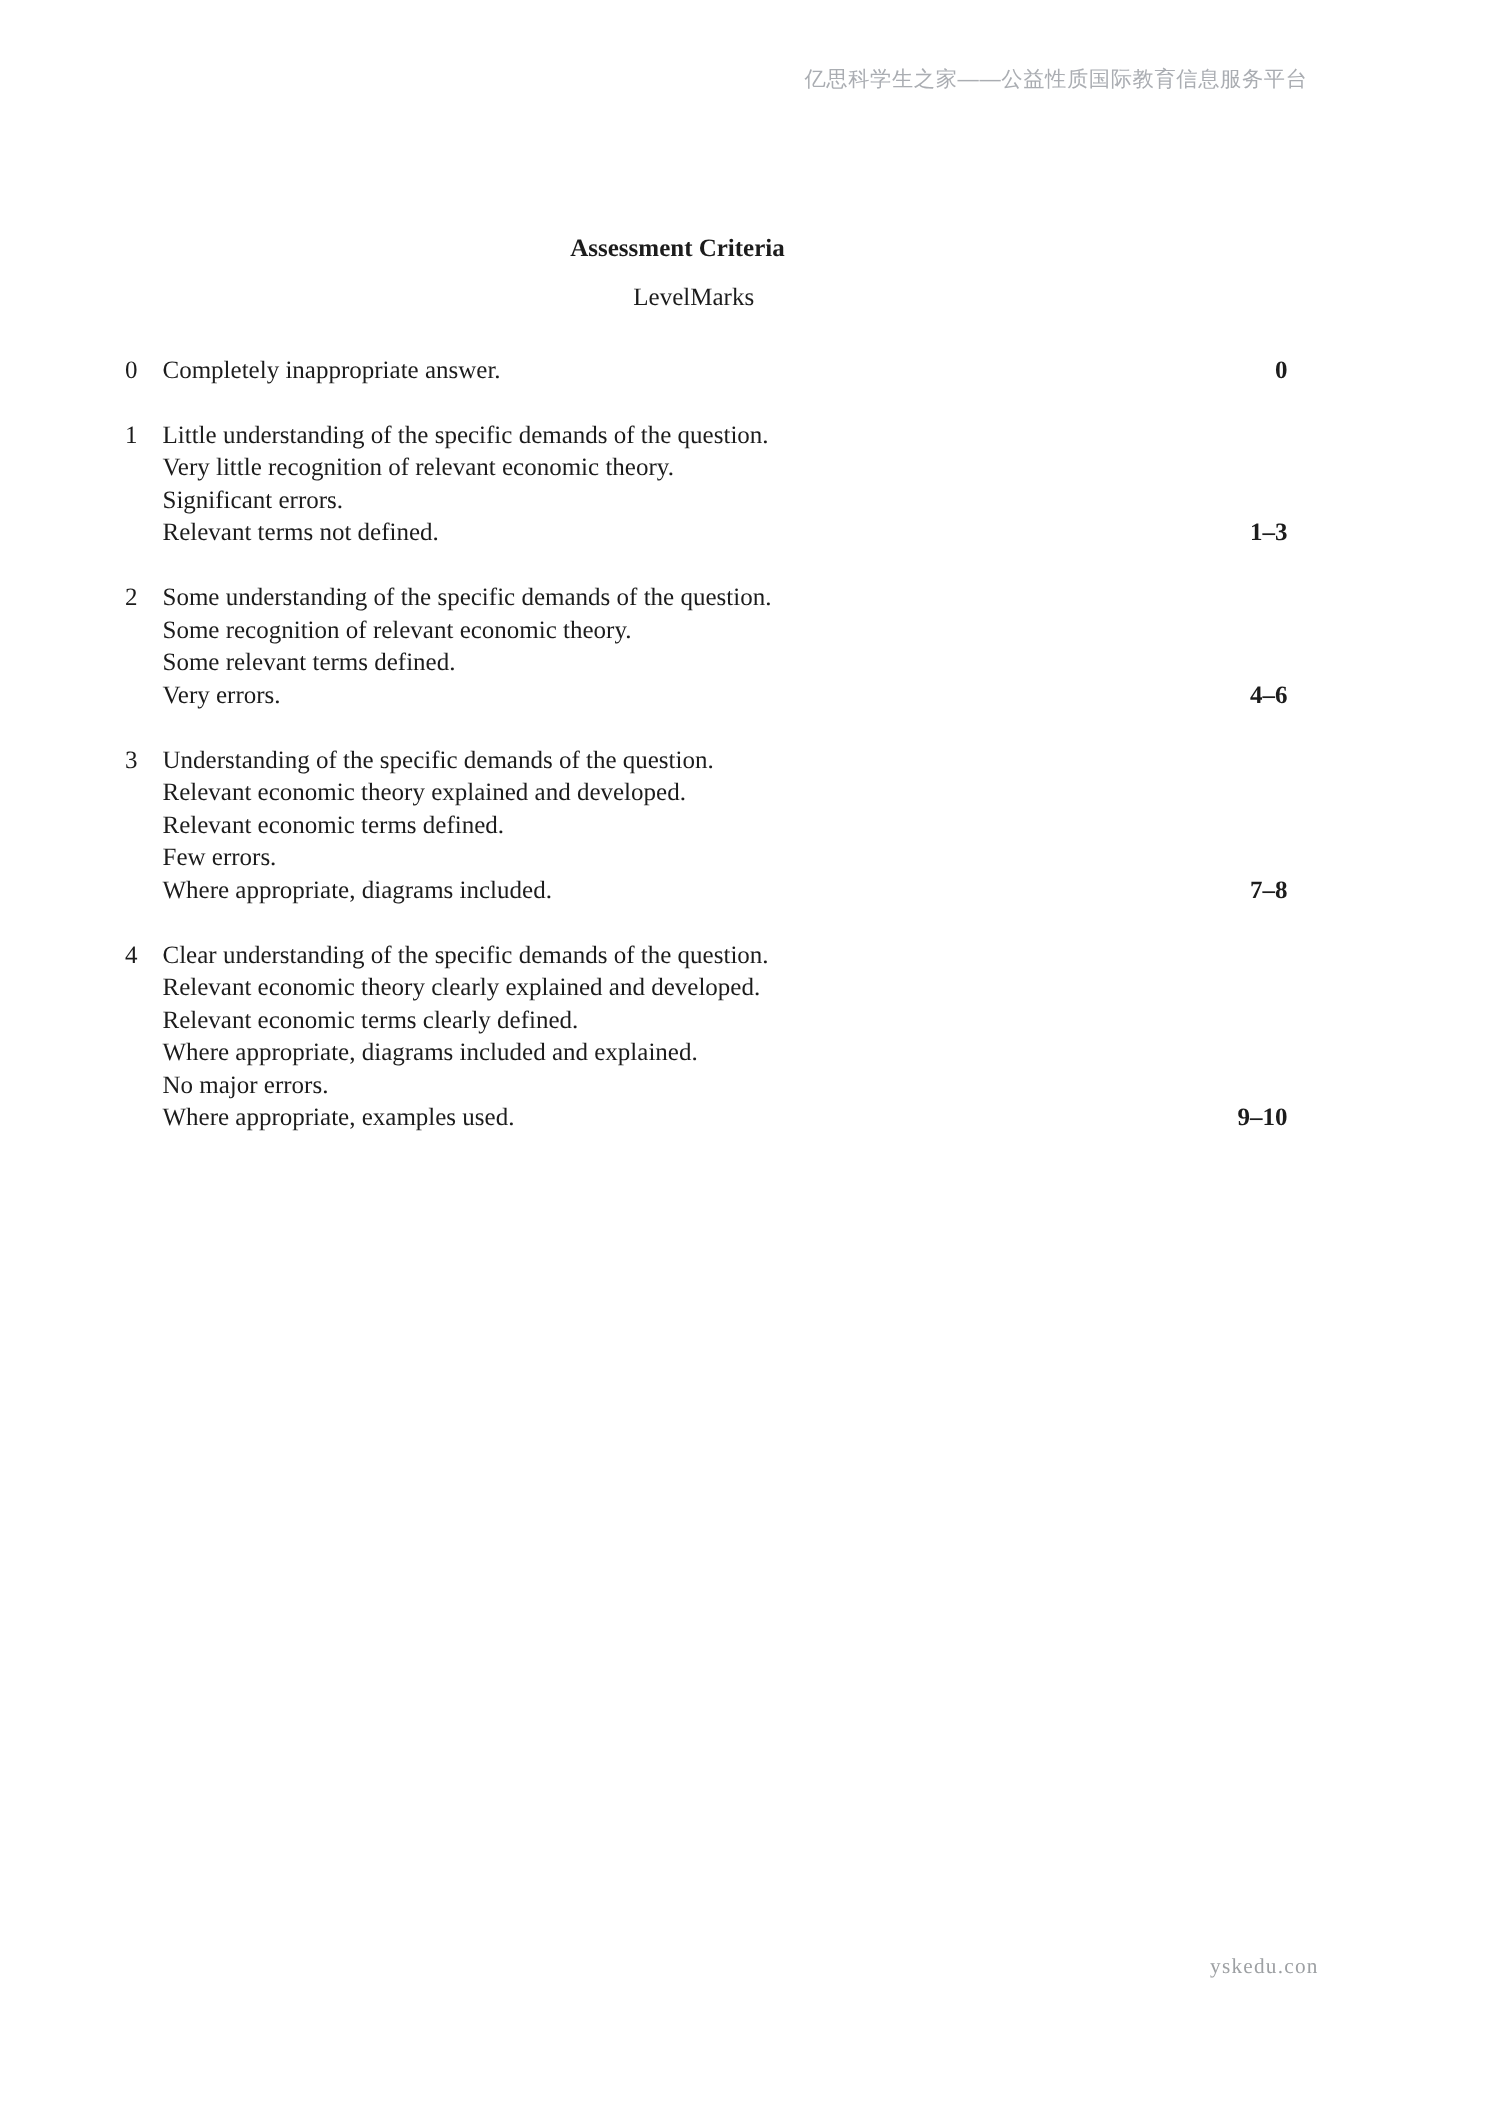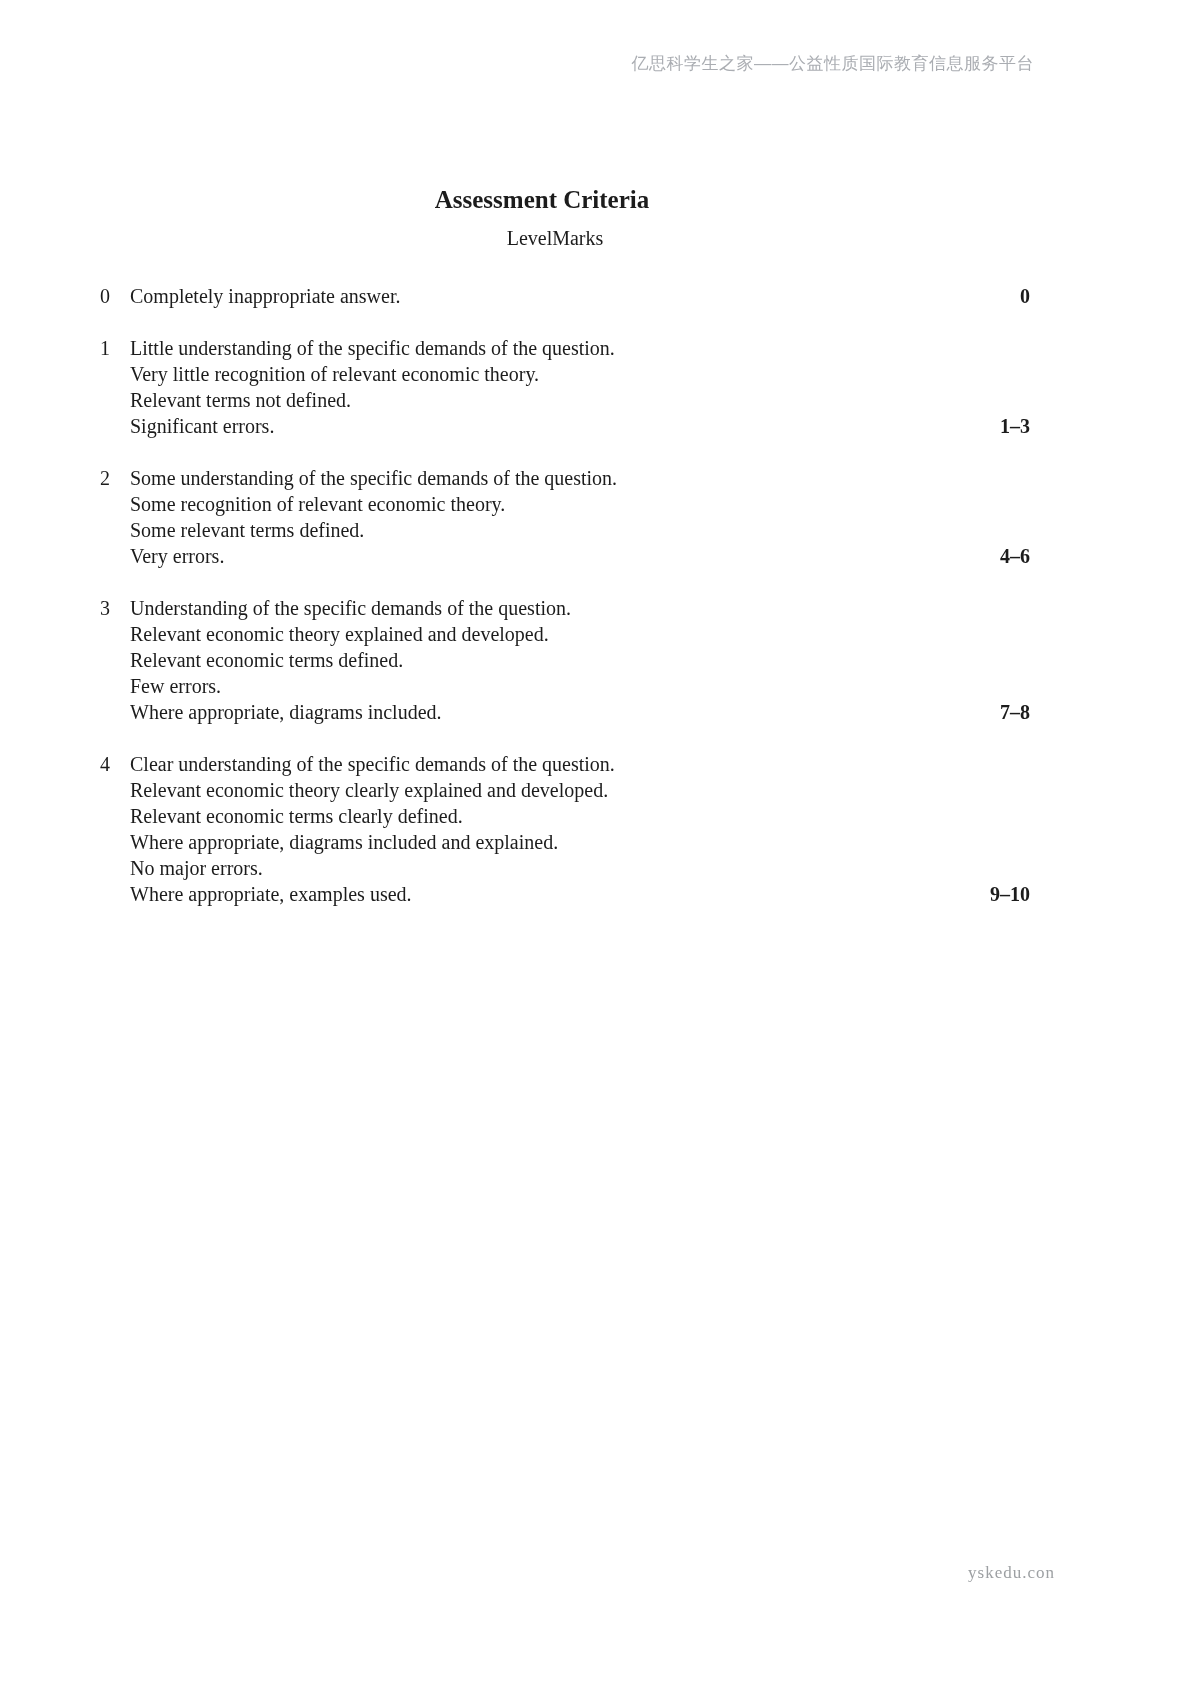--- a/index.html
+++ b/index.html
@@ -8,21 +8,21 @@
     width: 1191px;
     height: 1684px;
     background: #ffffff;
     font-family: "Liberation Serif", serif;
     color: #1c1c1c;
     overflow: hidden;
   }
   .header-watermark {
     position: absolute;
     top: 52px;
-    right: 157px;
+    right: 145px;
     font-family: "Liberation Sans", sans-serif;
     font-size: 17px;
     letter-spacing: 0.5px;
     color: #aaadb2;
     margin-left: 45px;
   }
   .footer-watermark {
     position: absolute;
     top: 1563px;
     right: 136px;
@@ -33,21 +33,21 @@
   }
   .content {
     position: absolute;
     left: 80px;
     top: 186px;
     width: 950px;
   }
   .title {
     margin: 0;
     padding-right: 26px;
-    font-size: 25px;
+    font-size: 20px;
     line-height: 27px;
     font-weight: bold;
     text-align: center;
   }
   .col-headers {
     display: flex;
     justify-content: center;
     margin-top: 12px;
     font-size: 20px;
     line-height: 26px;
@@ -95,22 +95,22 @@
         <div>Completely inappropriate answer.</div>
       </div>
       <div class="marks">0</div>
     </div>
 
     <div class="crit-row">
       <div class="lvl">1</div>
       <div class="desc">
         <div>Little understanding of the specific demands of the question.</div>
         <div>Very little recognition of relevant economic theory.</div>
+        <div>Significant errors.</div>
         <div>Relevant terms not defined.</div>
-        <div>Significant errors.</div>
       </div>
       <div class="marks">1–3</div>
     </div>
 
     <div class="crit-row">
       <div class="lvl">2</div>
       <div class="desc">
         <div>Some understanding of the specific demands of the question.</div>
         <div>Some recognition of relevant economic theory.</div>
         <div>Some relevant terms defined.</div>

